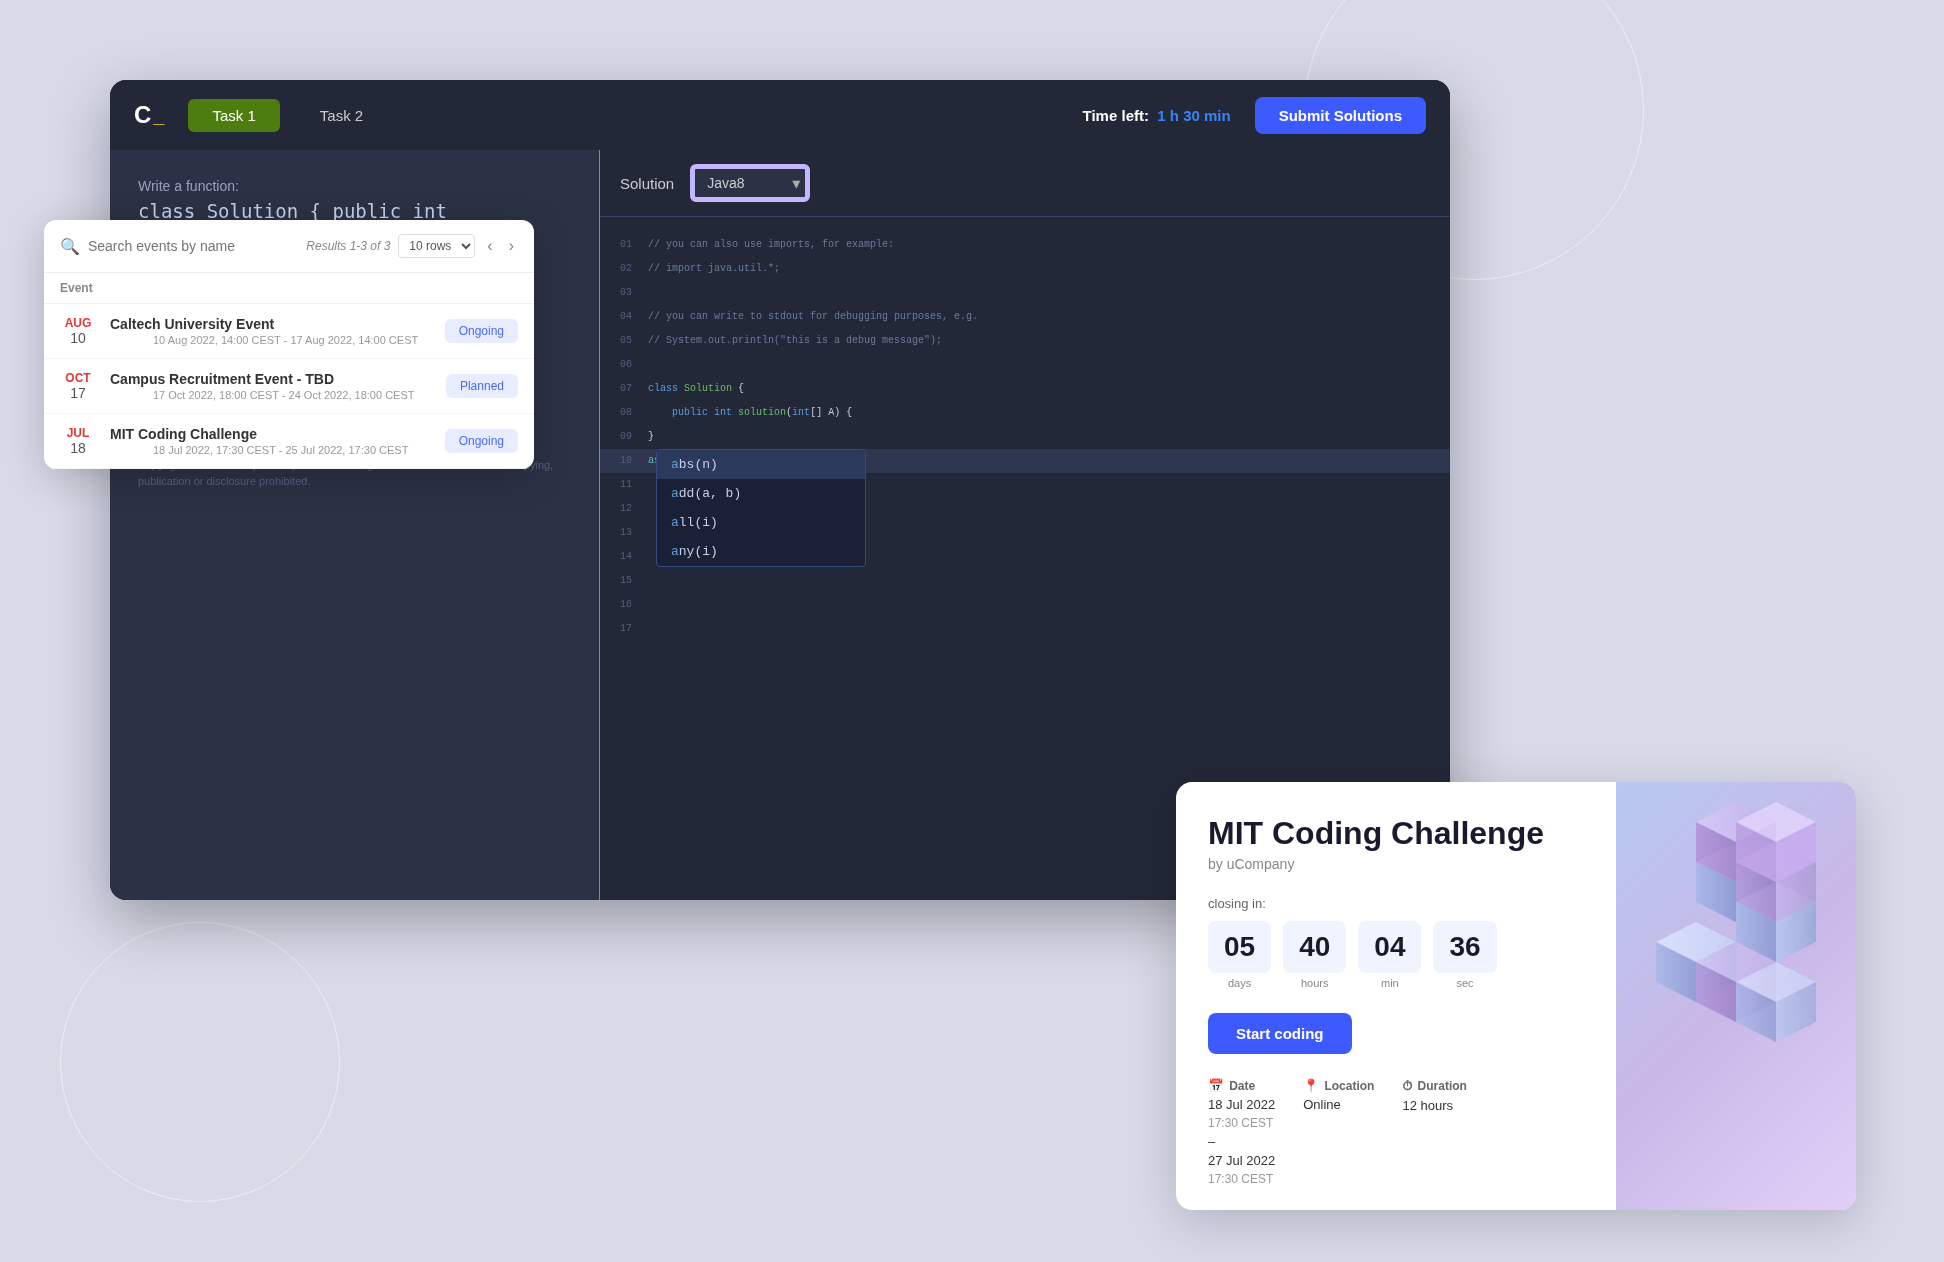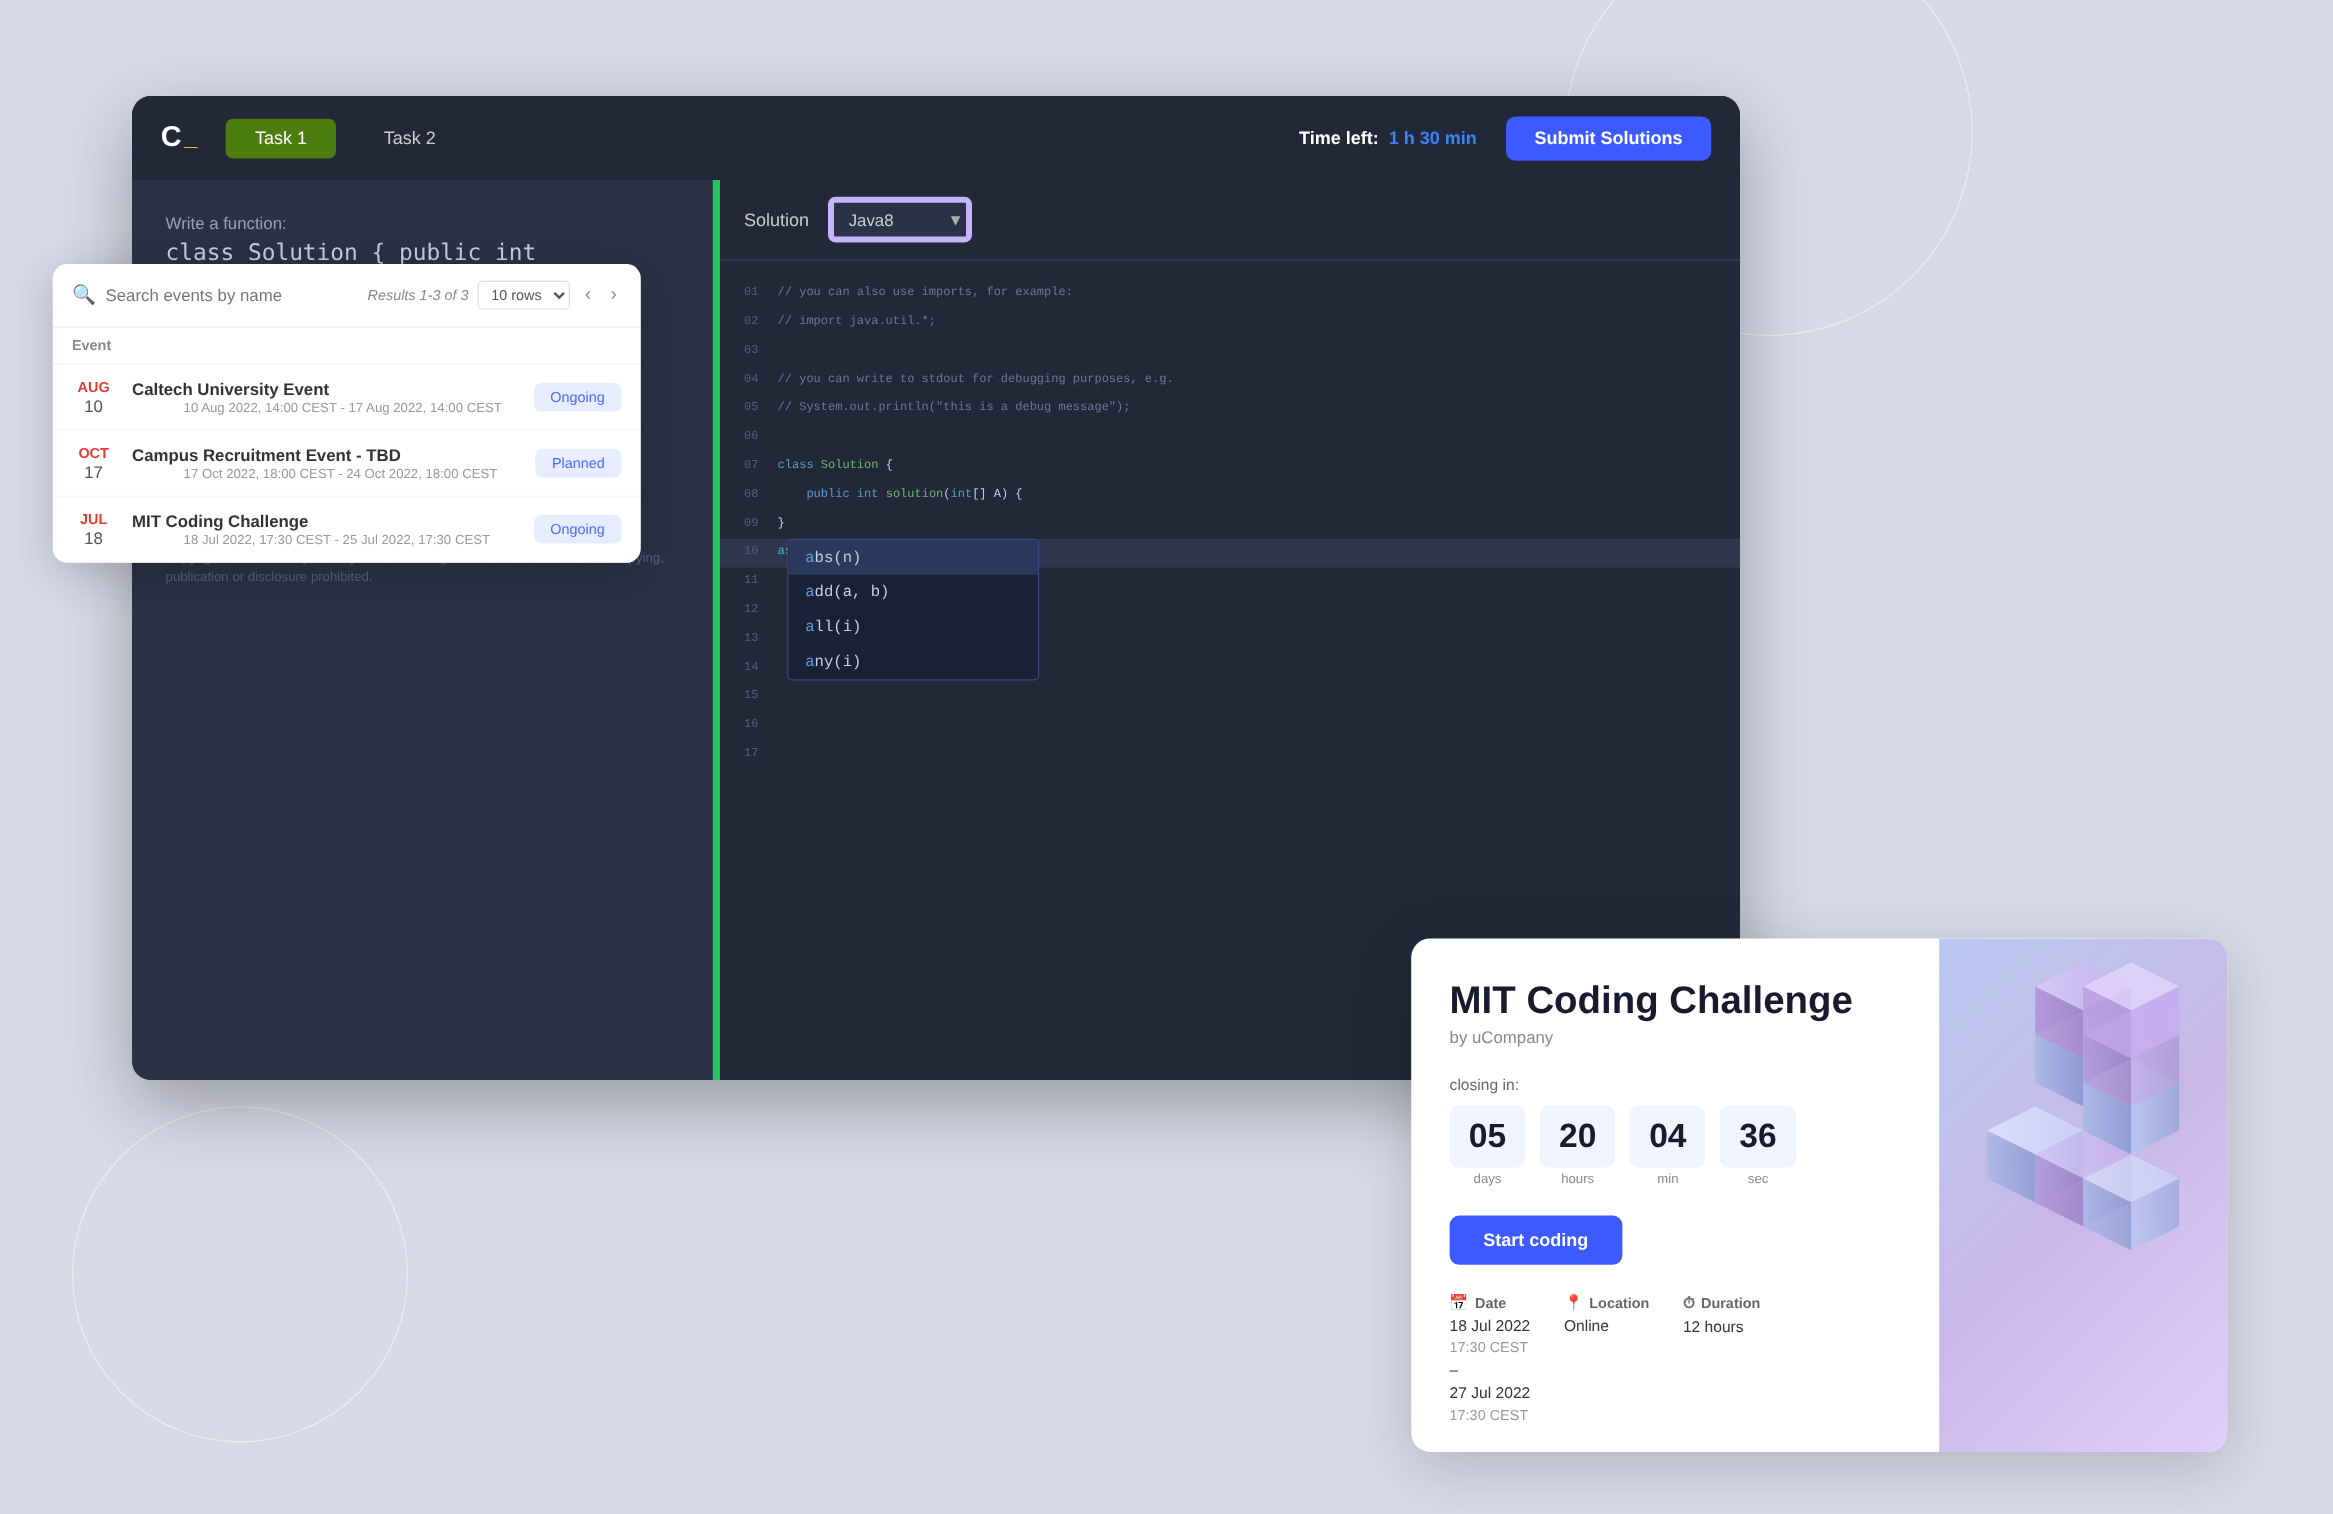--- a/index.html
+++ b/index.html
@@ -99,21 +99,21 @@
     
     .editor-body {
       display: flex;
       height: calc(100% - 70px);
     }
     .left-panel {
       width: 490px;
       background: #2b3245;
       padding: 28px 28px 20px;
       overflow-y: auto;
-      border-right: 6px solid #22c55e;
+      border-right: 1px solid #22c55e;
       flex-shrink: 0;
     }
     .problem-title {
       color: #9aa0b8;
       font-size: 14px;
       margin-bottom: 6px;
     }
     .problem-code {
       color: #c5cde8;
       font-size: 19px;
@@ -671,21 +671,21 @@
   <div class="challenge-content">
     <div class="challenge-title">MIT Coding Challenge</div>
     <div class="challenge-by">by uCompany</div>
     <div class="closing-label">closing in:</div>
     <div class="countdown">
       <div class="countdown-item">
         <span class="countdown-num">05</span>
         <span class="countdown-label">days</span>
       </div>
       <div class="countdown-item">
-        <span class="countdown-num">20</span>
+        <span class="countdown-num">40</span>
         <span class="countdown-label">hours</span>
       </div>
       <div class="countdown-item">
         <span class="countdown-num">04</span>
         <span class="countdown-label">min</span>
       </div>
       <div class="countdown-item">
         <span class="countdown-num">36</span>
         <span class="countdown-label">sec</span>
       </div>

